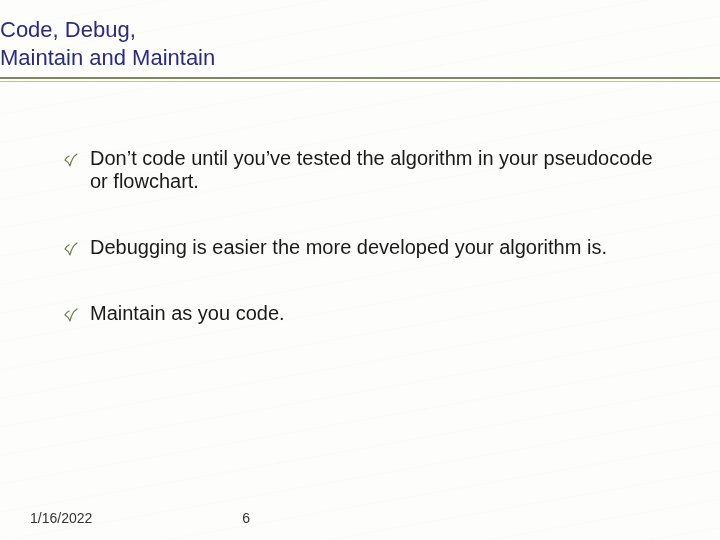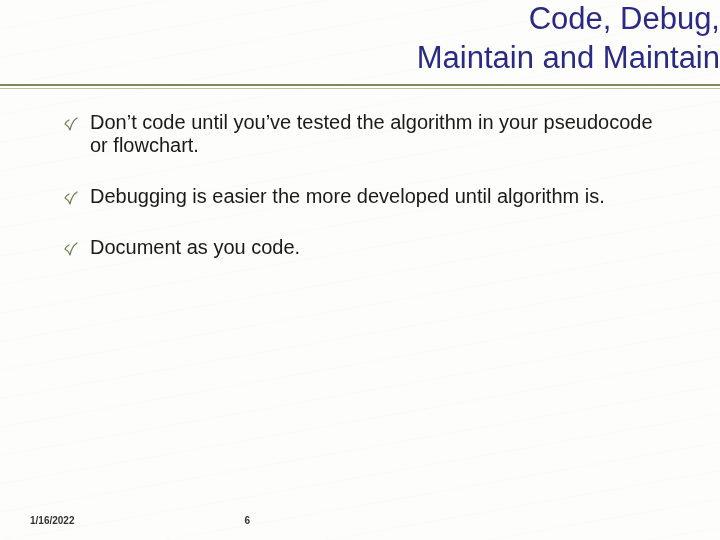--- a/index.html
+++ b/index.html
@@ -18,24 +18,24 @@
         170deg,
         rgba(200,195,180,0.05) 0px,
         rgba(200,195,180,0.05) 1px,
         transparent 1px,
         transparent 28px
       ),
       #fdfdfb;
     position: relative;
   }
   .title-block {
-    text-align: right;
-    padding-top: 0;
+    text-align: left;
+    padding-top: 16px;
     color: #2a2a85;
-    font-size: 31px;
+    font-size: 22px;
     line-height: 1.25;
     font-weight: 400;
   }
   .rule-pair {
     margin-top: 6px;
     padding: 0;
   }
   .rule-thick {
     height: 2px;
     background: #7c8a5a;
@@ -47,20 +47,21 @@
     width: 100%;
     margin-top: 2px;
   }
   .content {
     padding: 22px 60px 0 60px;
   }
   .bullet-item {
     display: flex;
     align-items: flex-start;
     margin-bottom: 28px;
+    margin-top: 43px;
   }
   .bullet-icon {
     flex: 0 0 22px;
     margin-top: 6px;
     margin-right: 8px;
     display: flex;
     justify-content: center;
   }
   .bullet-text {
     flex: 1;
@@ -69,25 +70,24 @@
     color: #1a1a1a;
     font-family: Tahoma, Verdana, sans-serif;
   }
   .footer {
     position: absolute;
     left: 0;
     right: 0;
     bottom: 14px;
     display: flex;
     align-items: flex-start;
-    font-size: 10px;
+    font-size: 14px;
     color: #333;
     padding: 0 30px;
     font-family: Verdana, sans-serif;
-    font-weight: bold;
   }
   .footer-date { width: 160px; text-align: left; }
   .footer-center { flex: 1; text-align: center; }
   .footer-num { width: 60px; text-align: right; }
 </style>
 </head>
 <body>
 <div class="paper">
 
 <div class="title-block">
@@ -110,30 +110,30 @@
     </span>
     <span class="bullet-text">Don’t code until you’ve tested the algorithm in your pseudocode or flowchart.</span>
   </div>
 
   <div class="bullet-item">
     <span class="bullet-icon">
       <svg width="14" height="14" viewBox="0 0 14 14">
         <path d="M1 7 C2 5, 3 4, 5 3 M1 7 C3 8, 5 10, 6 13 M6 13 C7 8, 10 3, 13 1" stroke="#6b7a4a" stroke-width="1.2" fill="none" stroke-linecap="round"></path>
       </svg>
     </span>
-    <span class="bullet-text">Debugging is easier the more developed until algorithm is.</span>
+    <span class="bullet-text">Debugging is easier the more developed your algorithm is.</span>
   </div>
 
   <div class="bullet-item">
     <span class="bullet-icon">
       <svg width="14" height="14" viewBox="0 0 14 14">
         <path d="M1 7 C2 5, 3 4, 5 3 M1 7 C3 8, 5 10, 6 13 M6 13 C7 8, 10 3, 13 1" stroke="#6b7a4a" stroke-width="1.2" fill="none" stroke-linecap="round"></path>
       </svg>
     </span>
-    <span class="bullet-text">Document as you code.</span>
+    <span class="bullet-text">Maintain as you code.</span>
   </div>
 
 </div>
 
 <div class="footer">
   <span class="footer-date">1/16/2022</span>
   <span class="footer-num">6</span>
 </div>
 
 </div>

